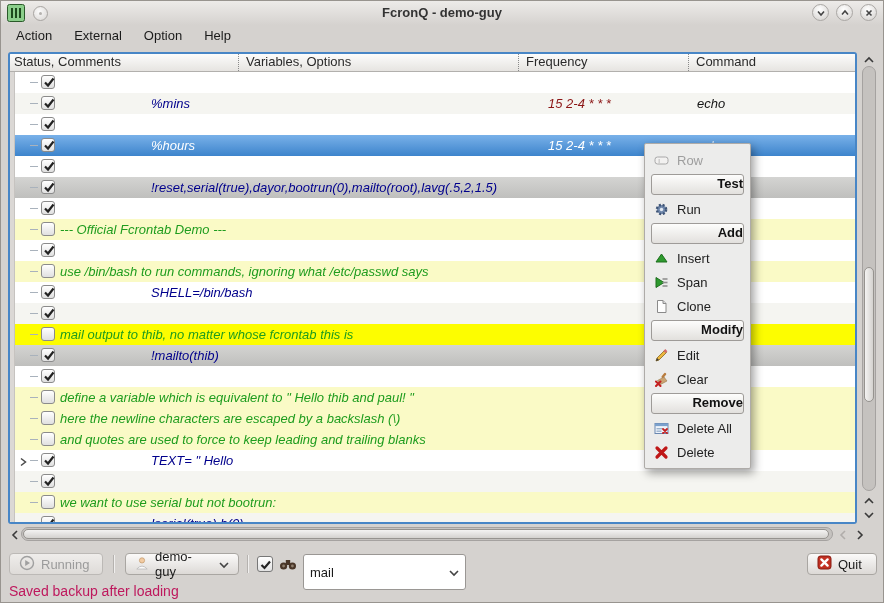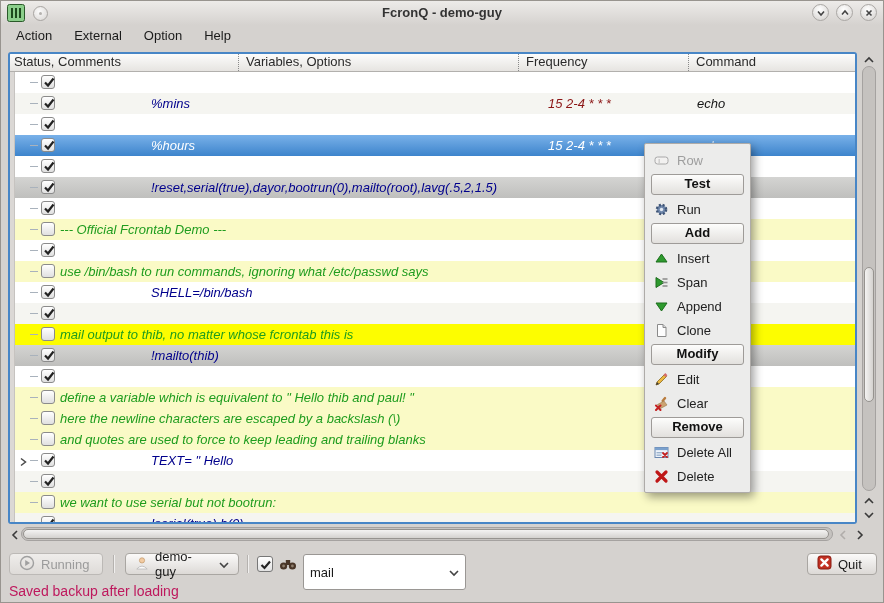--- a/index.html
+++ b/index.html
@@ -90,21 +90,21 @@
   .statusbar .msg{position:absolute;left:8px;top:4px;font-size:14px;color:#be185d;}
 
   
   .ctxmenu{position:absolute;left:643px;top:142px;width:107px;z-index:50;background:#ececeb;
            border:1px solid #aeaba8;border-radius:2px;box-shadow:3px 4px 10px rgba(0,0,0,.38);
            padding:4px 0;box-sizing:border-box;}
   .menu-entry{height:24px;display:flex;align-items:center;gap:8px;padding:0 9px;color:#222;}
   .menu-entry.disabled{color:#9e9e9e;}
   .menu-entry .icw{width:15px;height:15px;display:flex;align-items:center;justify-content:center;flex:none;}
   .menu-section{height:19px;line-height:18px;margin:2px 6px;border:1px solid #9e9b98;border-radius:3px;
-                background:linear-gradient(#fdfdfc,#e2e0dd);font-weight:bold;text-align:center;color:#111;}
+                background:linear-gradient(#fdfdfc,#e2e0dd);font-weight:bold;text-align:right;color:#111;}
 </style>
 </head>
 <body>
 
 <div class="window" style="--focus: #4886c6; --comment-bg: #fafac6; --highlight-bg: #fdfd00; --variable-text: #00008c; --comment-text: #1e9c1e; --frequency-text: #8c1616;">
 
   <div class="titlebar">
     <span class="appicon">
       <svg width="18" height="18">
           <rect x="0.5" y="0.5" width="17" height="17" rx="2" fill="#8ace8a" stroke="#2a5a2a"></rect>
@@ -448,28 +448,20 @@
             <rect x="8.5" y="3.2" width="5" height="1.6" fill="#8f8f8f"></rect>
             <rect x="8.5" y="6.7" width="5" height="1.6" fill="#8f8f8f"></rect>
             <rect x="8.5" y="10.2" width="5" height="1.6" fill="#8f8f8f"></rect>
           </svg>
         </span>
         <span>Span</span>
       </div>
       <div class="menu-entry">
         <span class="icw">
           <svg width="15" height="15">
-            <polygon points="2,4 13,4 7.5,12" fill="#2e9a2e" stroke="#1c6e1c"></polygon>
-          </svg>
-        </span>
-        <span>Append</span>
-      </div>
-      <div class="menu-entry">
-        <span class="icw">
-          <svg width="15" height="15">
             <path d="M3.5 1.5 H9 L12 4.5 V13.5 H3.5 Z" fill="#fdfdfd" stroke="#8a8a8a"></path>
             <path d="M9 1.5 L9 4.5 L12 4.5" fill="#d8d8d8" stroke="#8a8a8a"></path>
           </svg>
         </span>
         <span>Clone</span>
       </div>
       <div class="menu-section">Modify</div>
       <div class="menu-entry">
         <span class="icw">
           <svg width="15" height="15">

